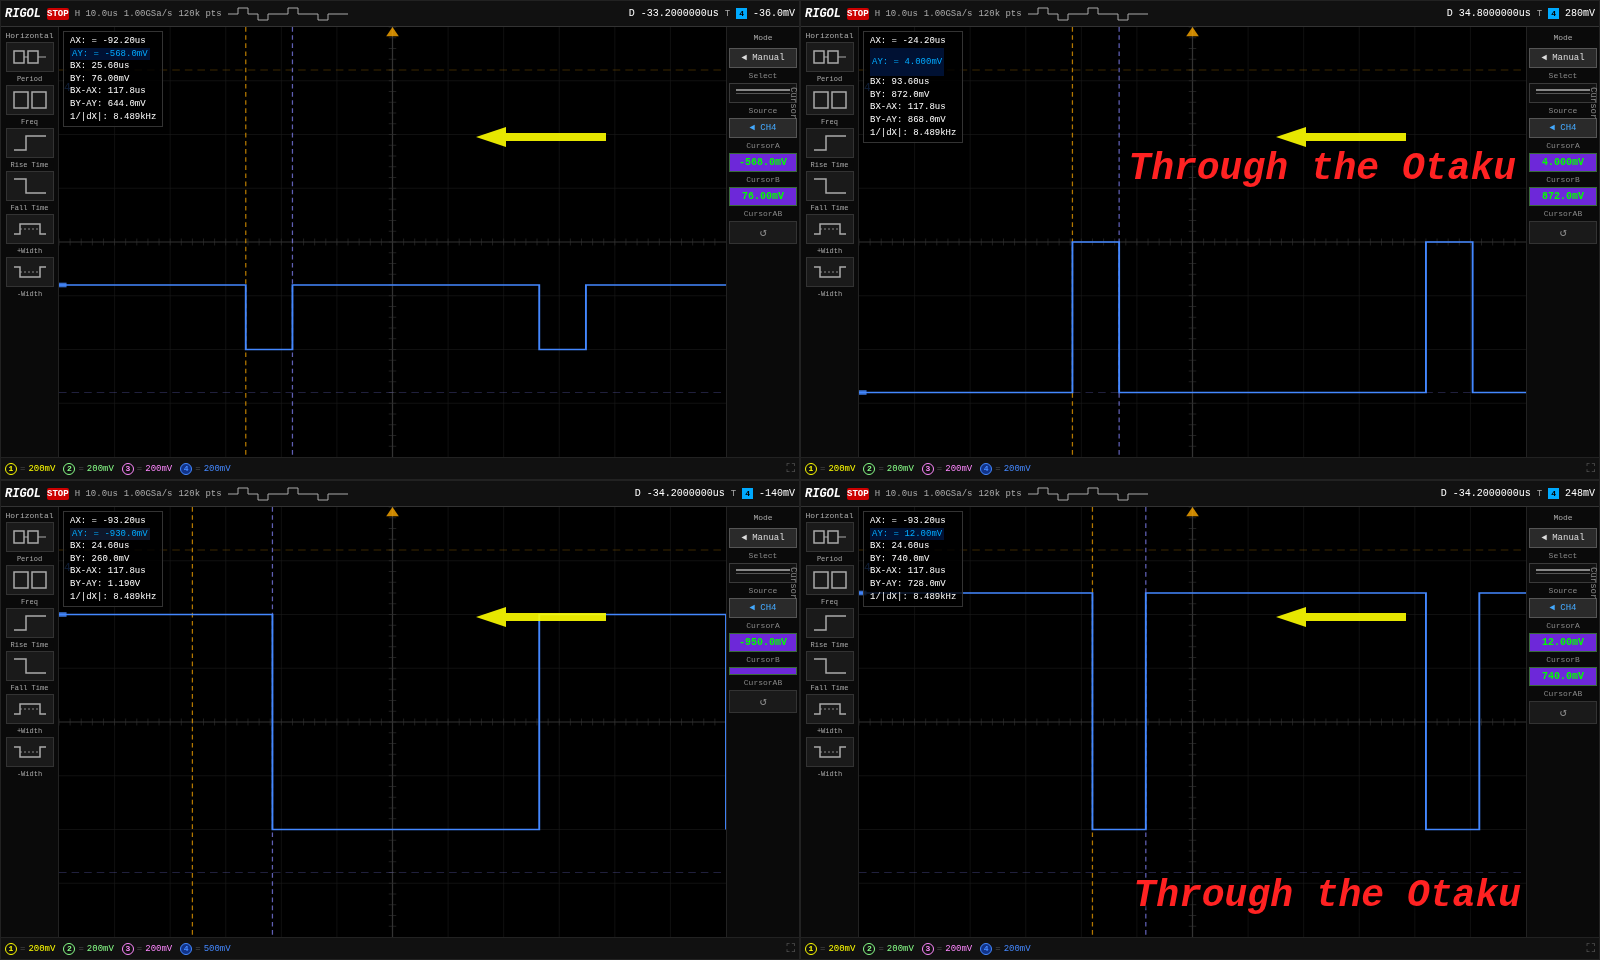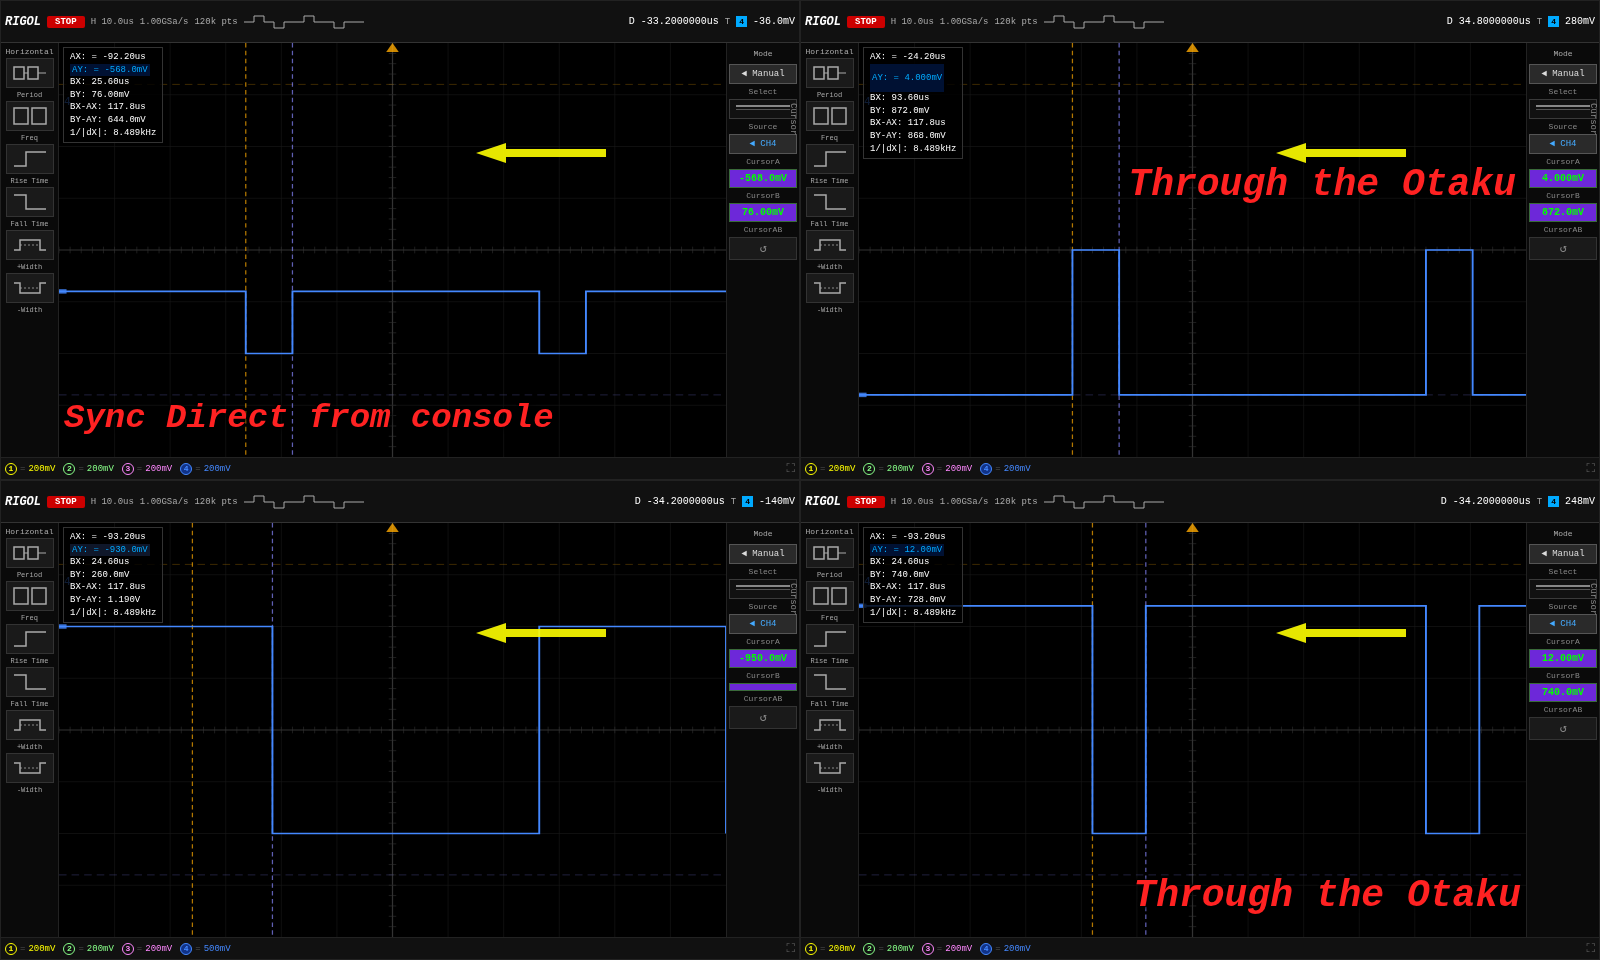--- a/index.html
+++ b/index.html
@@ -20,39 +20,39 @@
       background: #000;
       display: flex;
       flex-direction: column;
     }
 
     
     .top-bar {
       display: flex;
       align-items: center;
       background: #111;
-      height: 42px;
+      height: 26px;
       font-size: 10px;
       color: #ccc;
       padding: 0 4px;
       gap: 6px;
       border-bottom: 1px solid #333;
     }
     .rigol-logo {
       color: #fff;
       font-weight: bold;
       font-size: 12px;
       font-style: italic;
     }
     .stop-badge {
       background: #c00;
       color: #fff;
       font-size: 9px;
       font-weight: bold;
-      padding: 1px 8px;
+      padding: 1px 0;
       border-radius: 2px;
     }
     .top-bar-info {
       color: #aaa;
       font-size: 9px;
     }
     .top-bar-wave {
       flex: 1;
       height: 16px;
       position: relative;
@@ -460,21 +460,20 @@
 
     <text x="4" y="55.5" fill="#4488ff" font-size="9" font-family="monospace">4</text>
 
     <rect x="0" y="220" width="6" height="4" fill="#4488ff" opacity="0.8"></rect>
   </svg>
         <div style="position: absolute; top: 95px; right: 120px; z-index: 15;">
     <svg width="130" height="30">
       <polygon points="0,15 30,5 30,11 130,11 130,19 30,19 30,25" fill="#ffff00" opacity="0.9"></polygon>
     </svg>
   </div>
-        <div style="position: absolute; bottom: 20px; left: 5px; font-size: 34px; font-weight: bold; font-style: italic; color: rgb(255, 34, 34); text-shadow: rgb(0, 0, 0) 2px 2px 4px, rgb(0, 0, 0) -1px -1px 2px; z-index: 20;">Sync Direct from console</div>
       </div>
       <div class="right-panel" style="position: relative;">
         <div style="writing-mode: vertical-rl; color: rgb(136, 136, 136); font-size: 9px; position: absolute; right: 1px; top: 60px;">Cursor</div>
     <div class="rp-btn" style="color:#aaa;font-size:8px;border:none;background:none;text-align:center;">Mode</div>
     <div class="rp-btn active">◄ Manual</div>
     <div class="rp-cursor-label">Select</div>
     <div class="rp-select-box">
       <div style="border-top:2px solid #888;margin:2px 4px;"></div>
       <div style="border-top:1px solid #555;margin:2px 4px;"></div>
     </div>

